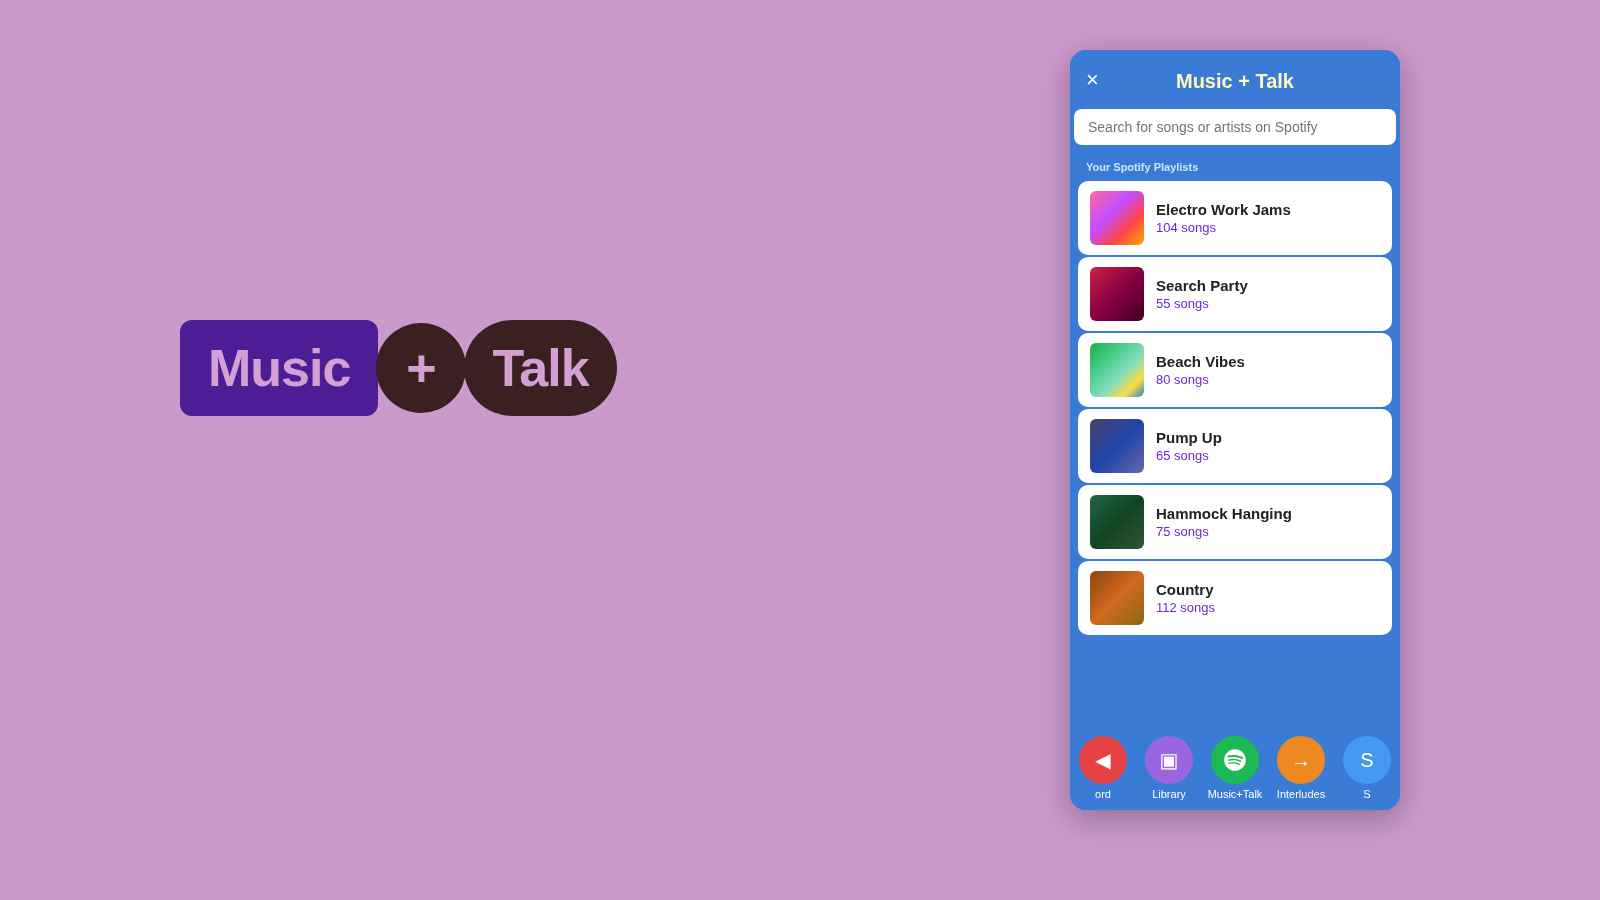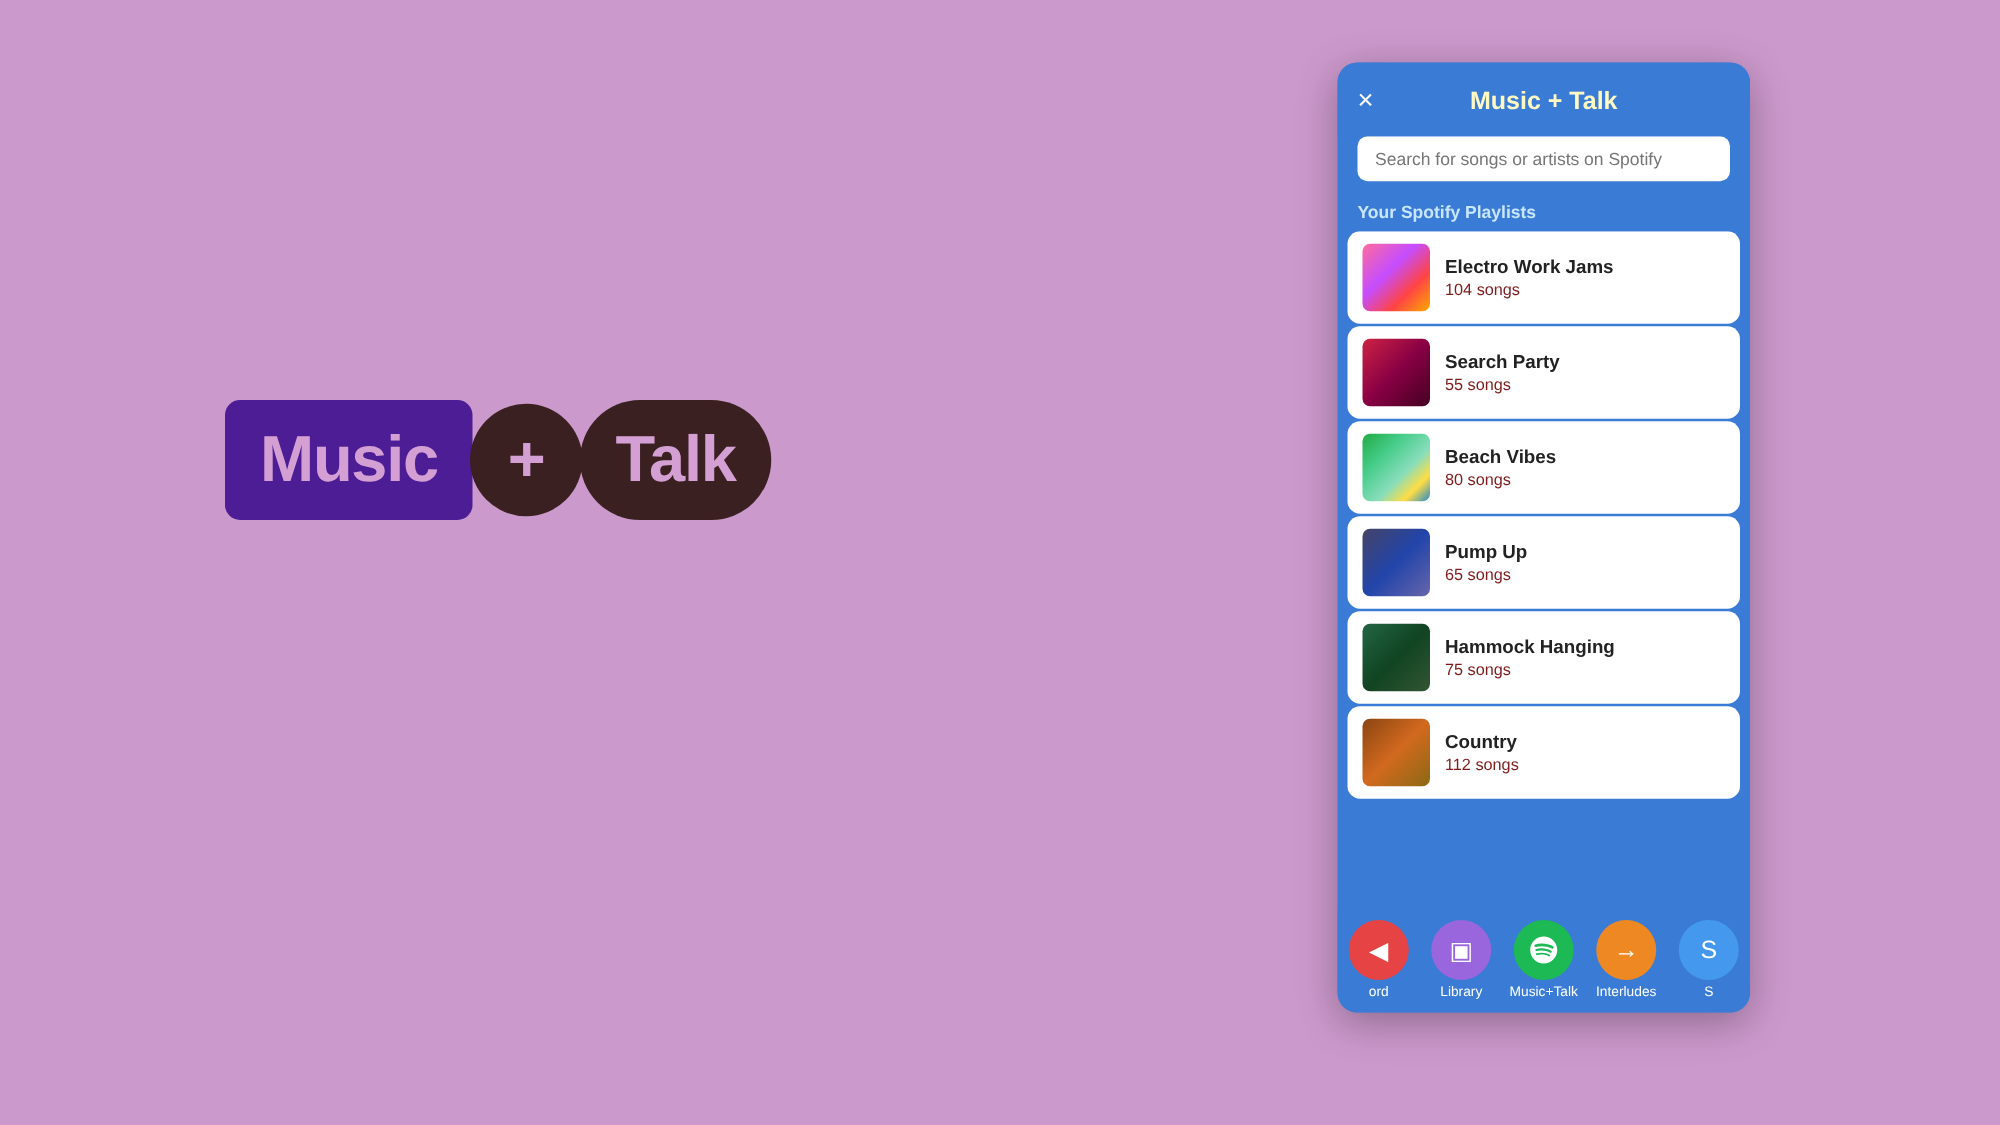--- a/index.html
+++ b/index.html
@@ -103,38 +103,38 @@
       line-height: 1;
     }
 
     .panel-title {
       color: #fef9c3;
       font-size: 20px;
       font-weight: 600;
     }
 
     .search-box {
-      padding: 0 16px 12px;
+      padding: 0 4px 12px;
       flex-shrink: 0;
     }
 
     .search-input {
       width: 100%;
       padding: 10px 14px;
       border-radius: 8px;
       border: none;
       background: white;
       font-size: 14px;
       color: #888;
       outline: none;
     }
 
     .section-label {
       color: #c8e6ff;
-      font-size: 14px;
+      font-size: 11px;
       font-weight: 700;
       padding: 4px 16px 8px;
       flex-shrink: 0;
     }
 
     .playlist-list {
       flex: 1;
       overflow-y: auto;
       padding: 0 8px;
       display: flex;
@@ -194,21 +194,21 @@
     }
 
     .playlist-name {
       font-size: 15px;
       font-weight: 600;
       color: #222;
     }
 
     .playlist-songs {
       font-size: 13px;
-      color: #7f1d1d;
+      color: #6d28d9;
       margin-top: 2px;
     }
 
     
     .bottom-nav {
       background: #3a7bd5;
       padding: 8px 0 10px;
       display: flex;
       align-items: center;
       justify-content: space-around;

